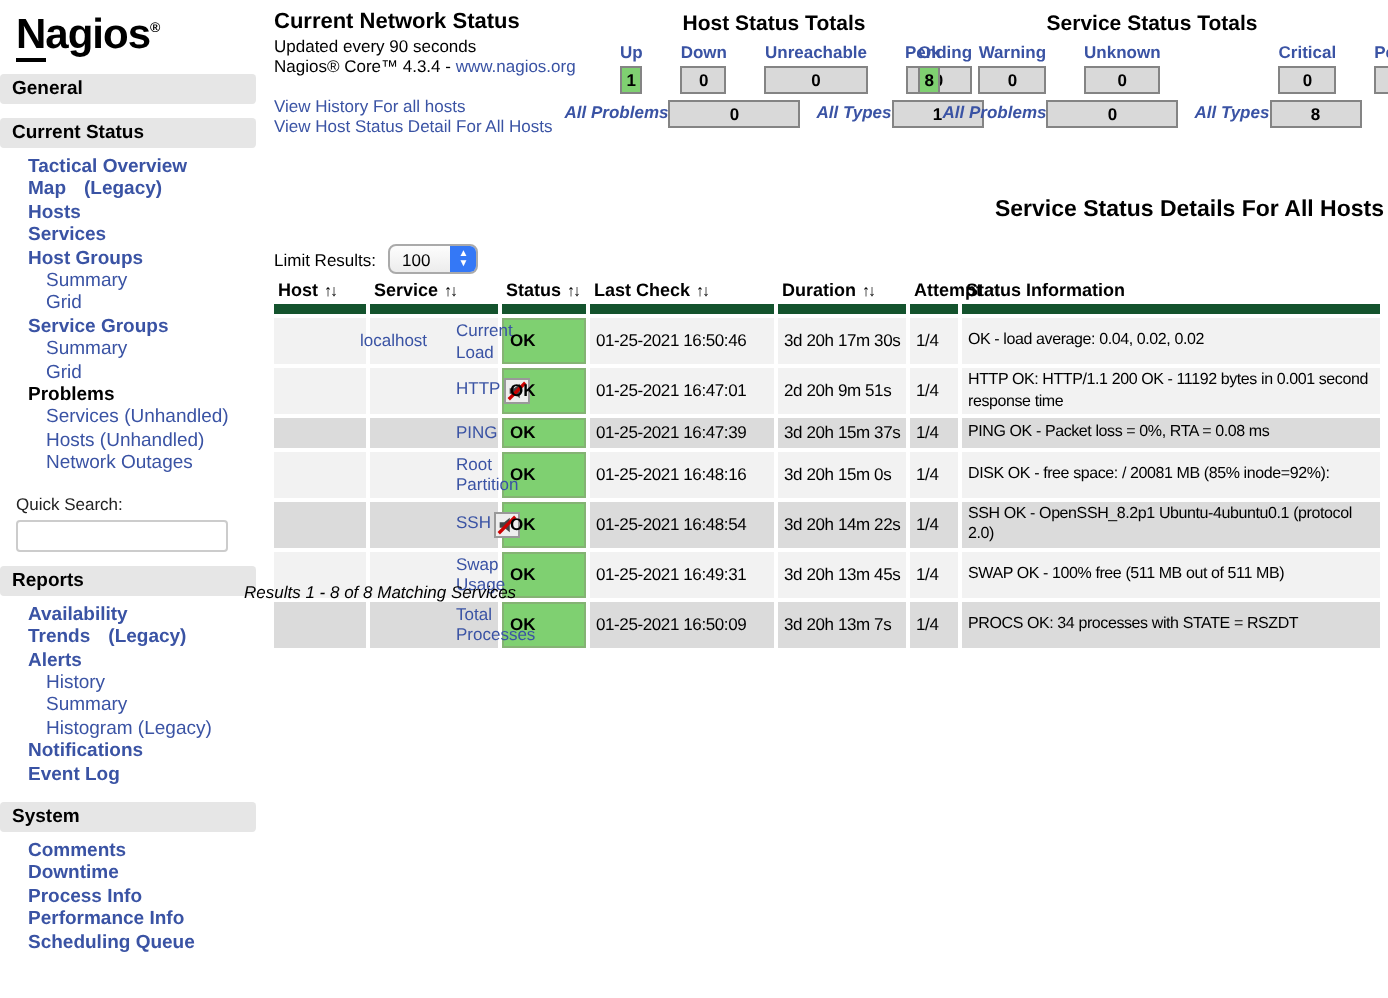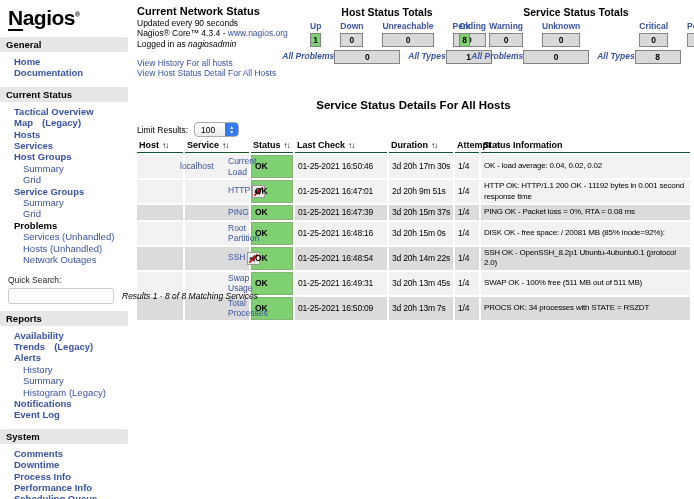--- a/index.html
+++ b/index.html
@@ -40,27 +40,27 @@
   .totals-title{font-size:10.5px;font-weight:bold;text-align:center;margin-bottom:3px;white-space:nowrap;}
   .totals-cols{display:flex;justify-content:space-between;gap:19px;}
   .tcol{display:flex;flex-direction:column;align-items:center;}
   .thead{font-size:8.5px;font-weight:bold;color:var(--link-blue);margin-bottom:2px;cursor:pointer;white-space:nowrap;}
   .tbox{background:var(--box-gray);border:1px solid #848484;width:100%;text-align:center;font-size:8.5px;font-weight:bold;padding:1px 0;min-height:13px;}
   .tbox.green{background:var(--ok-green);}
   .totals-summary{display:flex;justify-content:center;gap:8px;margin-top:3px;}
   .scol{display:flex;flex-direction:row;align-items:center;}
   .slabel{font-size:8.5px;font-weight:bold;font-style:italic;color:var(--link-blue);margin-bottom:2px;cursor:pointer;white-space:nowrap;}
   
-  .page-title{position:absolute;left:135px;right:2px;top:99px;text-align:center;font-size:11.5px;font-weight:bold;}
+  .page-title{position:absolute;left:135px;right:2px;top:99px;text-align:right;font-size:11.5px;font-weight:bold;}
   .limit-row{position:absolute;left:137px;top:122px;display:flex;align-items:center;font-size:8.5px;}
   .select{margin-left:6px;display:inline-flex;align-items:center;border:1px solid #aaa;border-radius:4px;background:linear-gradient(#fdfdfd,#ececec);height:15px;padding-left:6px;cursor:pointer;overflow:hidden;}
   .select .val{font-size:8.5px;margin-right:10px;}
   .stepper{width:13px;height:15px;background:var(--stepper-blue);color:#fff;font-size:5px;display:flex;flex-direction:column;align-items:center;justify-content:center;line-height:5px;border-radius:0 3px 3px 0;}
   .status-table{position:absolute;left:135px;top:137px;width:557px;border-collapse:separate;border-spacing:2px;font-size:8.5px;table-layout:fixed;}
-  .status-table th{font-size:9px;font-weight:bold;text-align:left;padding:1px 2px 2px 2px;border-bottom:1px solid #14532d;white-space:nowrap;}
+  .status-table th{font-size:9px;font-weight:bold;text-align:left;padding:1px 2px 2px 2px;border-bottom:5px solid #14532d;white-space:nowrap;}
   .arrows{margin-left:3px;}
   .arrow{font-size:8px;font-weight:900;cursor:pointer;letter-spacing:-1px;}
   .status-table td{padding:1px 3px;vertical-align:middle;line-height:10.5px;}
   tr.odd td{background:var(--row-odd);}
   tr.even td{background:var(--row-even);}
   .status-table td.status{background:var(--ok-green) !important;font-weight:bold;border:1px solid #85b374;}
   .hlink,.slink{color:var(--link-blue);cursor:pointer;margin-left:40px;}
   td.check,td.dur,td.att{white-space:nowrap;letter-spacing:-0.2px;}
   td.info{font-size:8px;letter-spacing:-0.2px;}
   .svc{display:flex;justify-content:space-between;align-items:flex-start;gap:2px;}
@@ -70,24 +70,20 @@
 </head>
 <body>
 
 <div class="sidebar">
   <div class="logo">
     <span class="n-under">N</span><span>agios</span><sup>®</sup>
   </div>
   <div>
       <div class="sidebar-section">
         <div class="section-header">General</div>
-        <div class="side-items">
-          <div class="side-item"><span>Home</span></div>
-          <div class="side-item"><span>Documentation</span></div>
-        </div>
       </div>
       <div class="sidebar-section">
         <div class="section-header">Current Status</div>
         <div class="side-items">
           <div class="side-item"><span>Tactical Overview</span></div>
           <div class="side-item"><span>Map</span><span class="suffix">(Legacy)</span></div>
           <div class="side-item"><span>Hosts</span></div>
           <div class="side-item"><span>Services</span></div>
           <div class="side-item"><span>Host Groups</span></div>
           <div class="side-item indent"><span>Summary</span></div>
@@ -125,21 +121,20 @@
           <div class="side-item"><span>Scheduling Queue</span></div>
         </div>
       </div>
     </div>
 </div>
 
 <div class="header-info">
   <div class="hi-title">Current Network Status</div>
   <div>Updated every 90 seconds</div>
   <div><span>Nagios® Core™ 4.3.4 - </span><span class="hi-link">www.nagios.org</span></div>
-  <div><span>Logged in as </span><span class="it">nagiosadmin</span></div>
   <div class="view-links">
     <div class="vlink">View History For all hosts</div>
     <div class="vlink">View Host Status Detail For All Hosts</div>
   </div>
 </div>
 
 <div class="totals host-totals">
   <div class="totals-title">Host Status Totals</div>
   <div class="totals-cols">
       <div class="tcol" style="width: 20px;">

